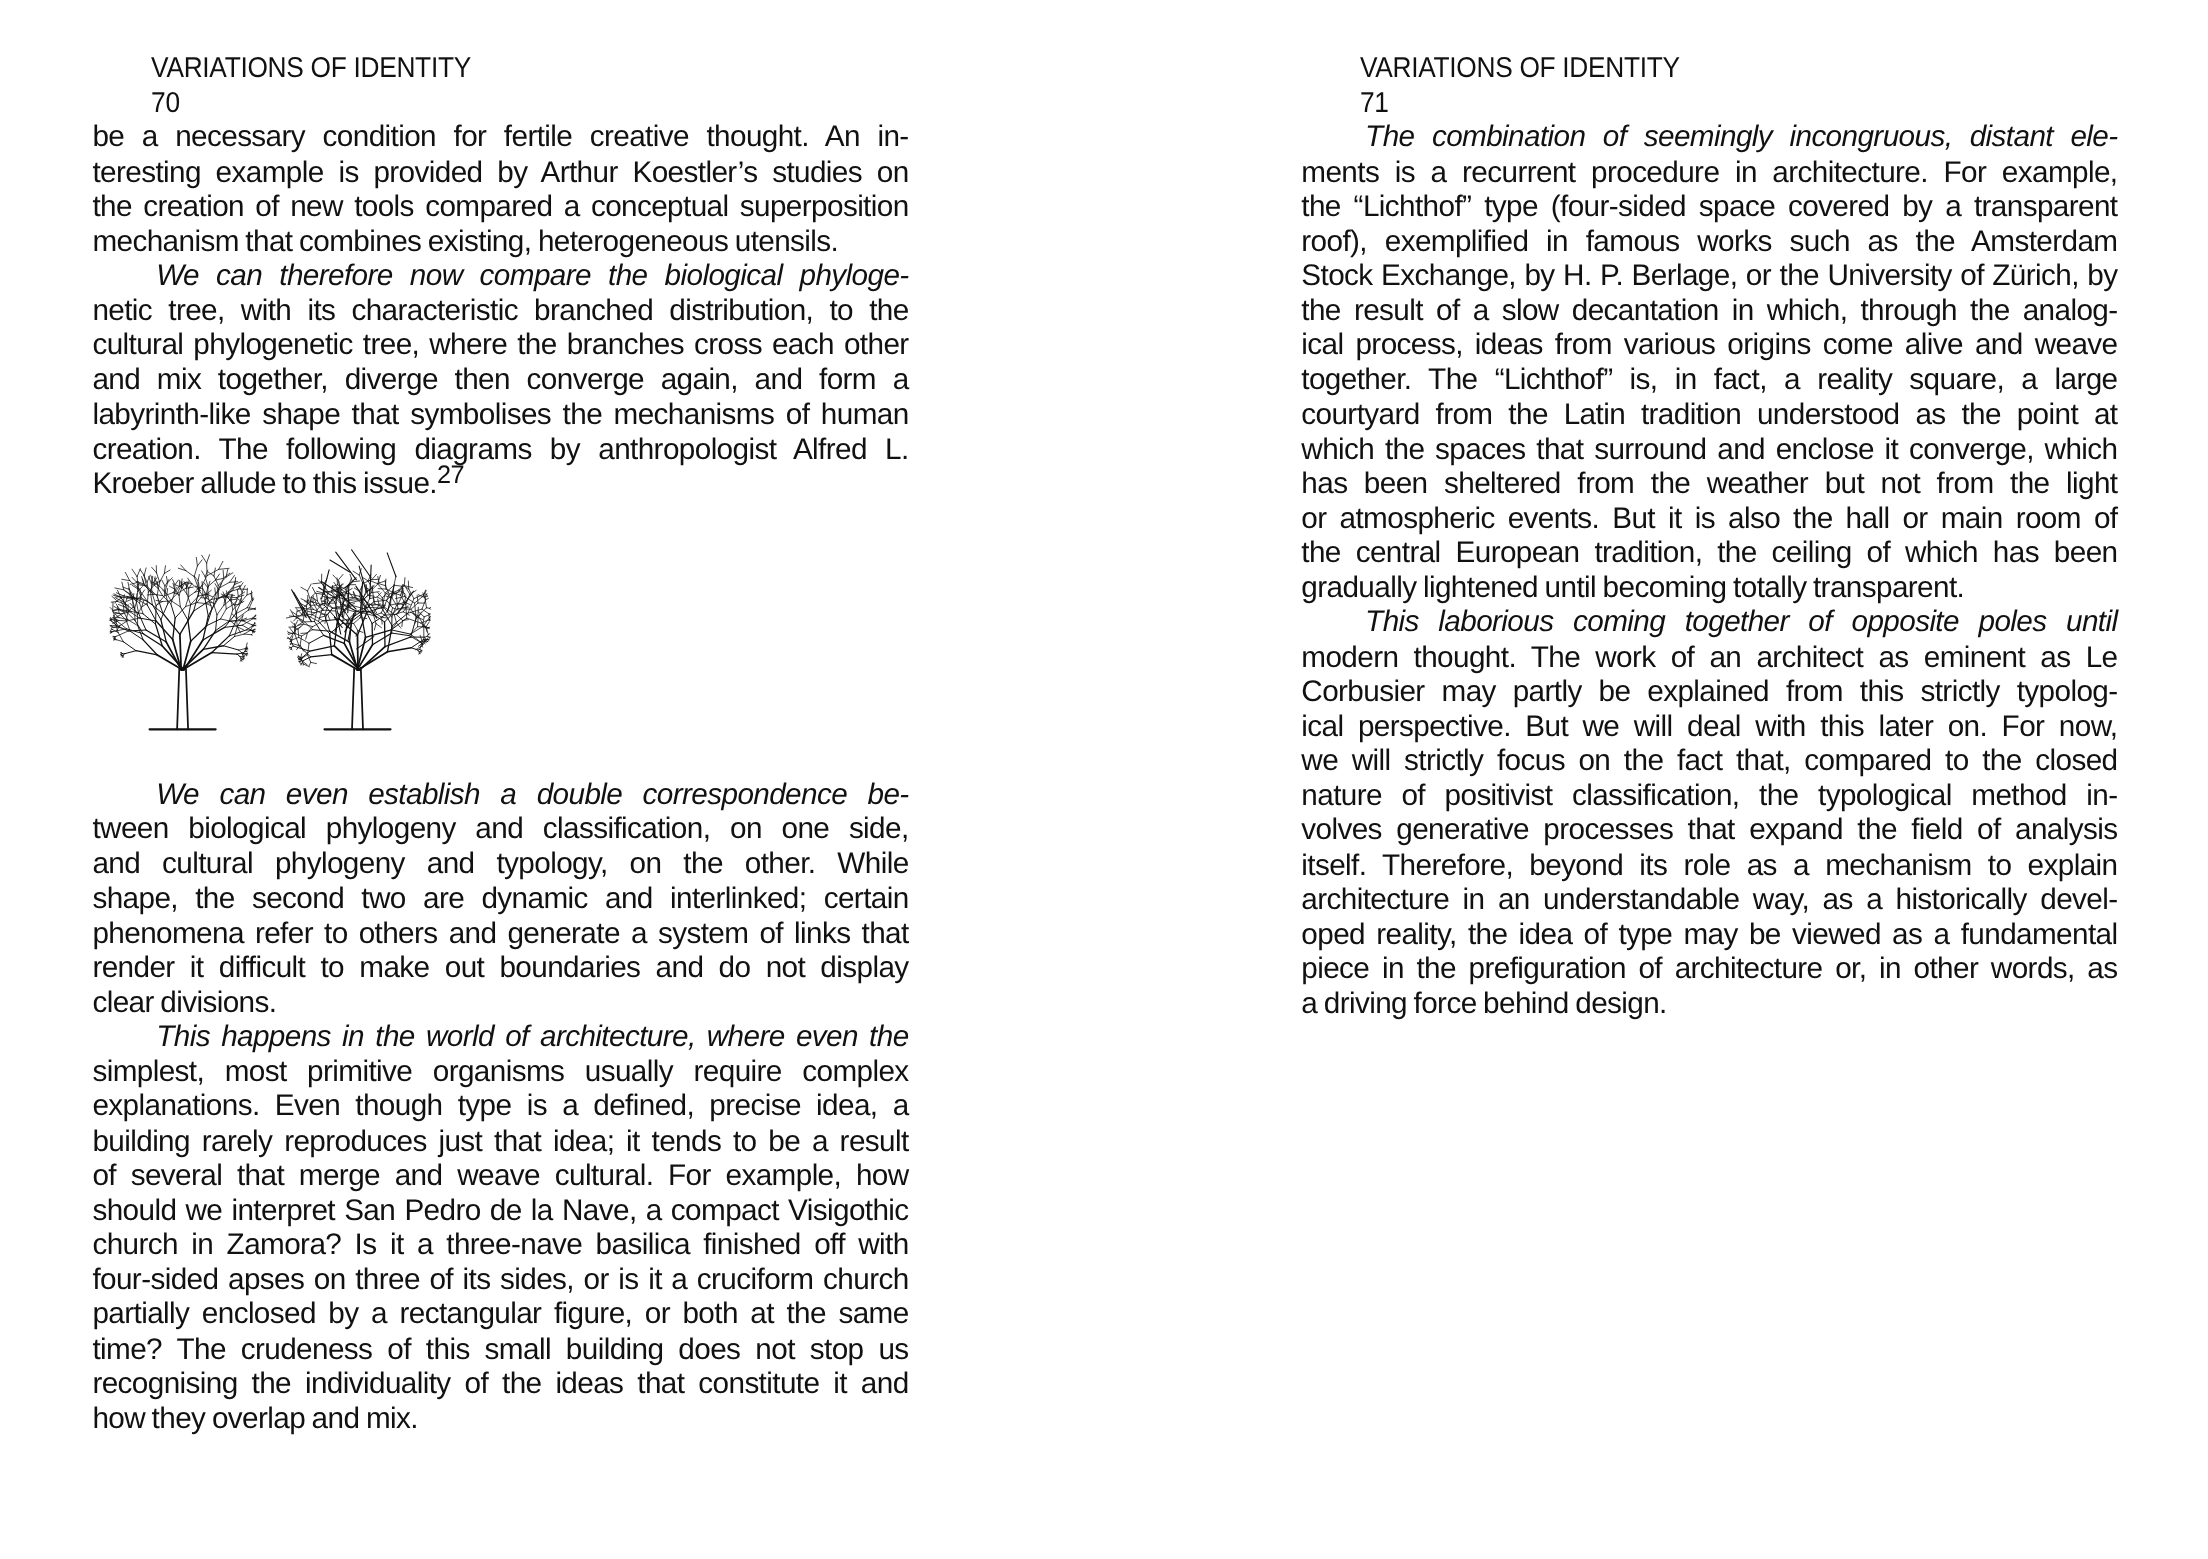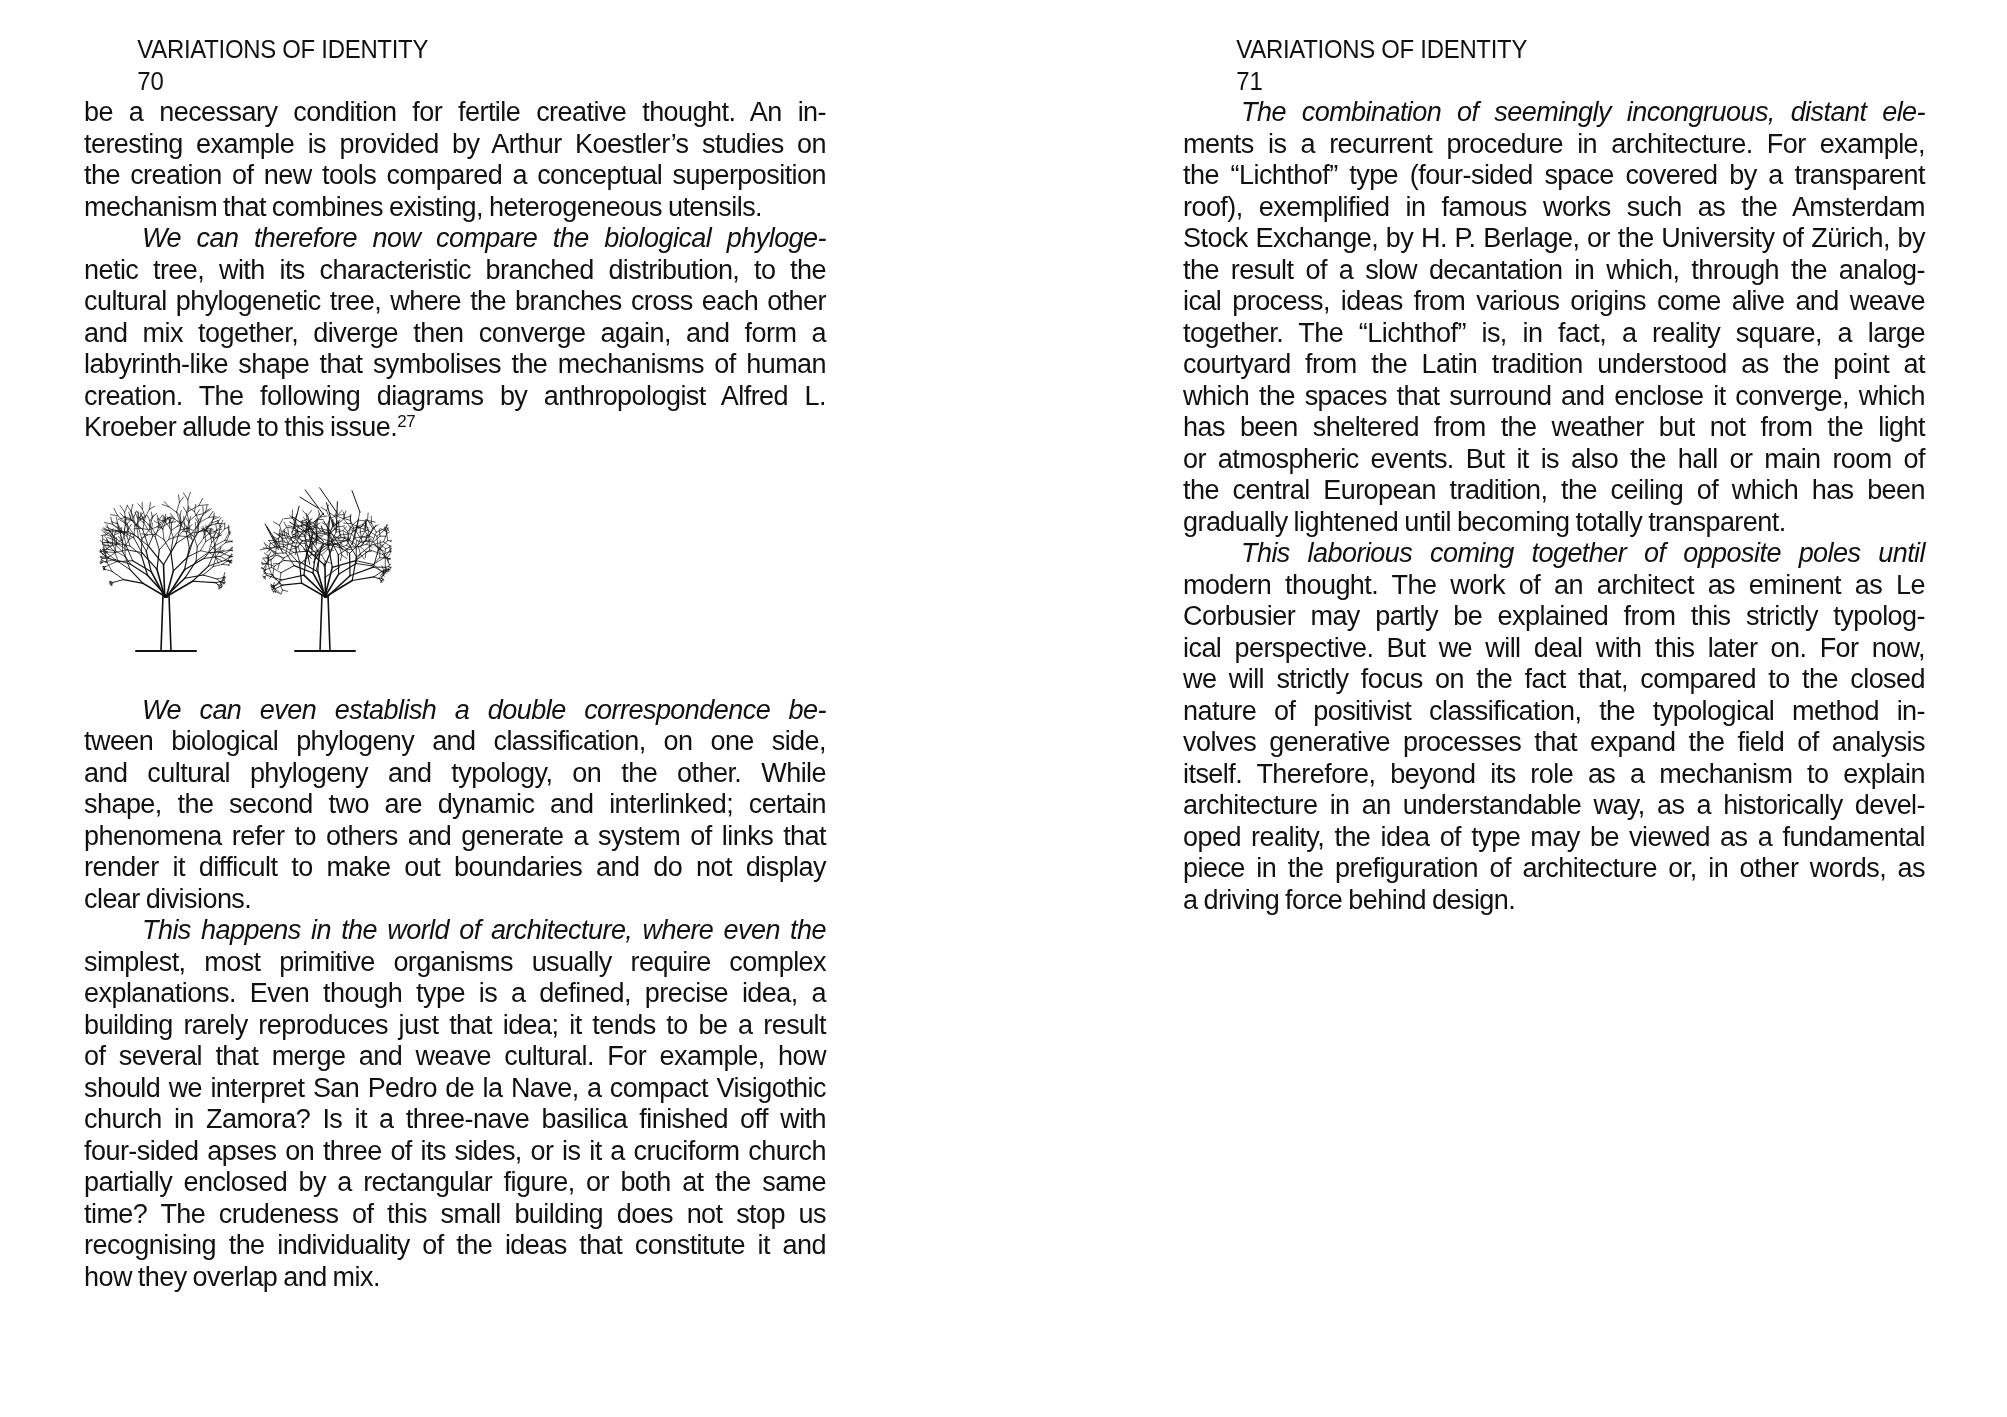--- a/index.html
+++ b/index.html
@@ -10,21 +10,21 @@
     body {
       width: 2007px;
       height: 1417px;
       position: relative;
       overflow: hidden;
       color: #111111;
       font-family: "Liberation Sans", sans-serif;
     }
     .page {
       position: absolute;
-      top: 4px;
+      top: 16px;
       width: 742px;
     }
     .page.left  { left: 84px; }
     .page.right { left: 1183px; }
 
     .running-head {
       margin: 0;
       padding-left: 58px;
       font-size: 26px;
       line-height: 31.5px;
@@ -46,21 +46,21 @@
       overflow: visible;
       text-align: justify;
       text-align-last: justify;
       letter-spacing: -0.55px;
       word-spacing: -1px;
     }
     .line.indent { padding-left: 58px; font-style: italic; }
     .line.last   { text-align-last: left; }
 
     .line sup, .fn {
-      font-size: 17px;
+      font-size: 23px;
       vertical-align: 9px;
       line-height: 0;
     }
 
     .figure {
       position: relative;
       height: 251px;
       margin: 0;
     }
     .tree {

